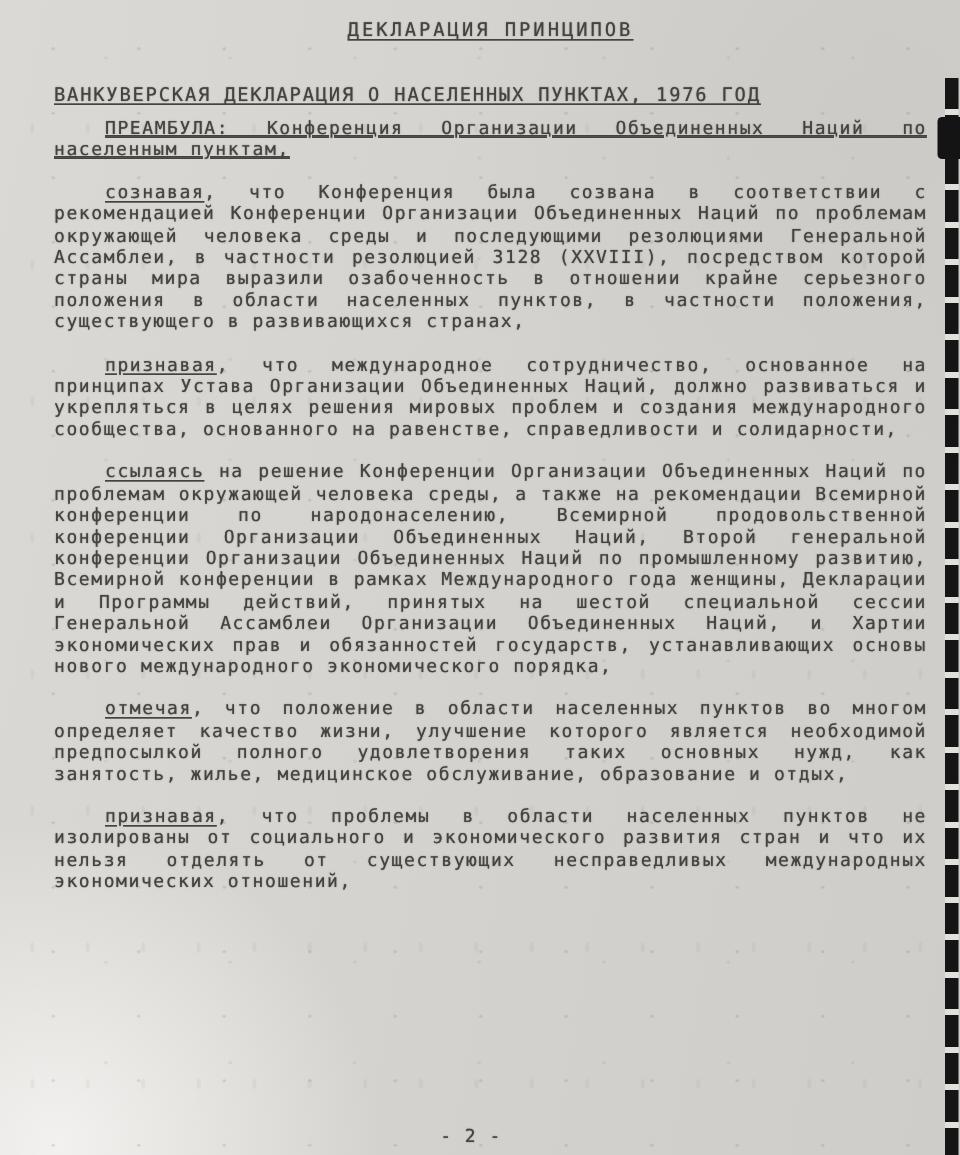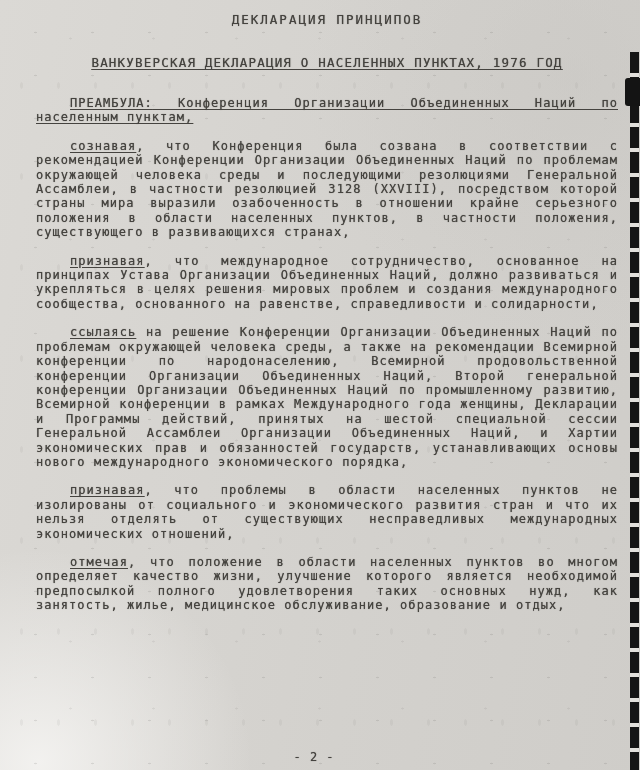--- a/index.html
+++ b/index.html
@@ -30,33 +30,33 @@
   .edge-blob{
     position:absolute;top:78px;right:0;width:15px;height:28px;
     background:#141414;border-radius:3px 0 0 3px;
   }
   .content{
     position:absolute;left:36px;right:22px;top:8px;
     text-shadow:0 0 .8px rgba(72,70,66,.85);
   }
   .title{
     text-align:center;font-size:12.5px;letter-spacing:2px;
-    text-underline-offset:2px;
+    text-decoration:underline;text-underline-offset:2px;
     margin-top:4px;
   }
   .subtitle{
-    text-align:center;font-size:12.5px;letter-spacing:1.2px;
+    font-size:12.5px;letter-spacing:1.2px;
     text-decoration:underline;text-underline-offset:2px;
     margin-top:28px;
   }
   .para{
     font-size:12px;line-height:14.4px;letter-spacing:1.05px;
     text-align:justify;text-indent:34px;margin:14px 0 0 0;
   }
-  .preamble{margin-top:26px;}
+  .preamble{margin-top:8px;text-decoration:underline;}
   .lead{text-decoration:underline;text-underline-offset:2px;}
   .footer{
     position:absolute;bottom:6px;left:0;right:12px;
     text-align:center;font-size:12px;letter-spacing:1px;
     text-shadow:0 0 .8px rgba(72,70,66,.85);
   }
 </style>
 </head>
 <body>
 
@@ -70,20 +70,20 @@
     <div class="subtitle">ВАНКУВЕРСКАЯ ДЕКЛАРАЦИЯ О НАСЕЛЕННЫХ ПУНКТАХ, 1976 ГОД</div>
 
     <p class="para preamble"><span class="lead">ПРЕАМБУЛА:</span><span class="lead"> Конференция Организации Объединенных Наций по населенным пунктам,</span></p>
 
     <p class="para"><span class="lead">сознавая</span><span>, что Конференция была созвана в соответствии с рекомендацией Конференции Организации Объединенных Наций по проблемам окружающей человека среды и последующими резолюциями Генеральной Ассамблеи, в частности резолюцией 3128 (XXVIII), посредством которой страны мира выразили озабоченность в отношении крайне серьезного положения в области населенных пунктов, в частности положения, существующего в развивающихся странах,</span></p>
 
     <p class="para"><span class="lead">признавая</span><span>, что международное сотрудничество, основанное на принципах Устава Организации Объединенных Наций, должно развиваться и укрепляться в целях решения мировых проблем и создания международного сообщества, основанного на равенстве, справедливости и солидарности,</span></p>
 
     <p class="para"><span class="lead">ссылаясь</span><span> на решение Конференции Организации Объединенных Наций по проблемам окружающей человека среды, а также на рекомендации Всемирной конференции по народонаселению, Всемирной продовольственной конференции Организации Объединенных Наций, Второй генеральной конференции Организации Объединенных Наций по промышленному развитию, Всемирной конференции в рамках Международного года женщины, Декларации и Программы действий, принятых на шестой специальной сессии Генеральной Ассамблеи Организации Объединенных Наций, и Хартии экономических прав и обязанностей государств, устанавливающих основы нового международного экономического порядка,</span></p>
 
+    <p class="para"><span class="lead">отмечая</span><span>, что положение в области населенных пунктов во многом определяет качество жизни, улучшение которого является необходимой предпосылкой полного удовлетворения таких основных нужд, как занятость, жилье, медицинское обслуживание, образование и отдых,</span></p>
+
     <p class="para"><span class="lead">признавая</span><span>, что проблемы в области населенных пунктов не изолированы от социального и экономического развития стран и что их нельзя отделять от существующих несправедливых международных экономических отношений,</span></p>
-
-    <p class="para"><span class="lead">отмечая</span><span>, что положение в области населенных пунктов во многом определяет качество жизни, улучшение которого является необходимой предпосылкой полного удовлетворения таких основных нужд, как занятость, жилье, медицинское обслуживание, образование и отдых,</span></p>
 
   </div>
 
   <div class="footer">- 2 -</div>
 </div>
 
 </body></html>

